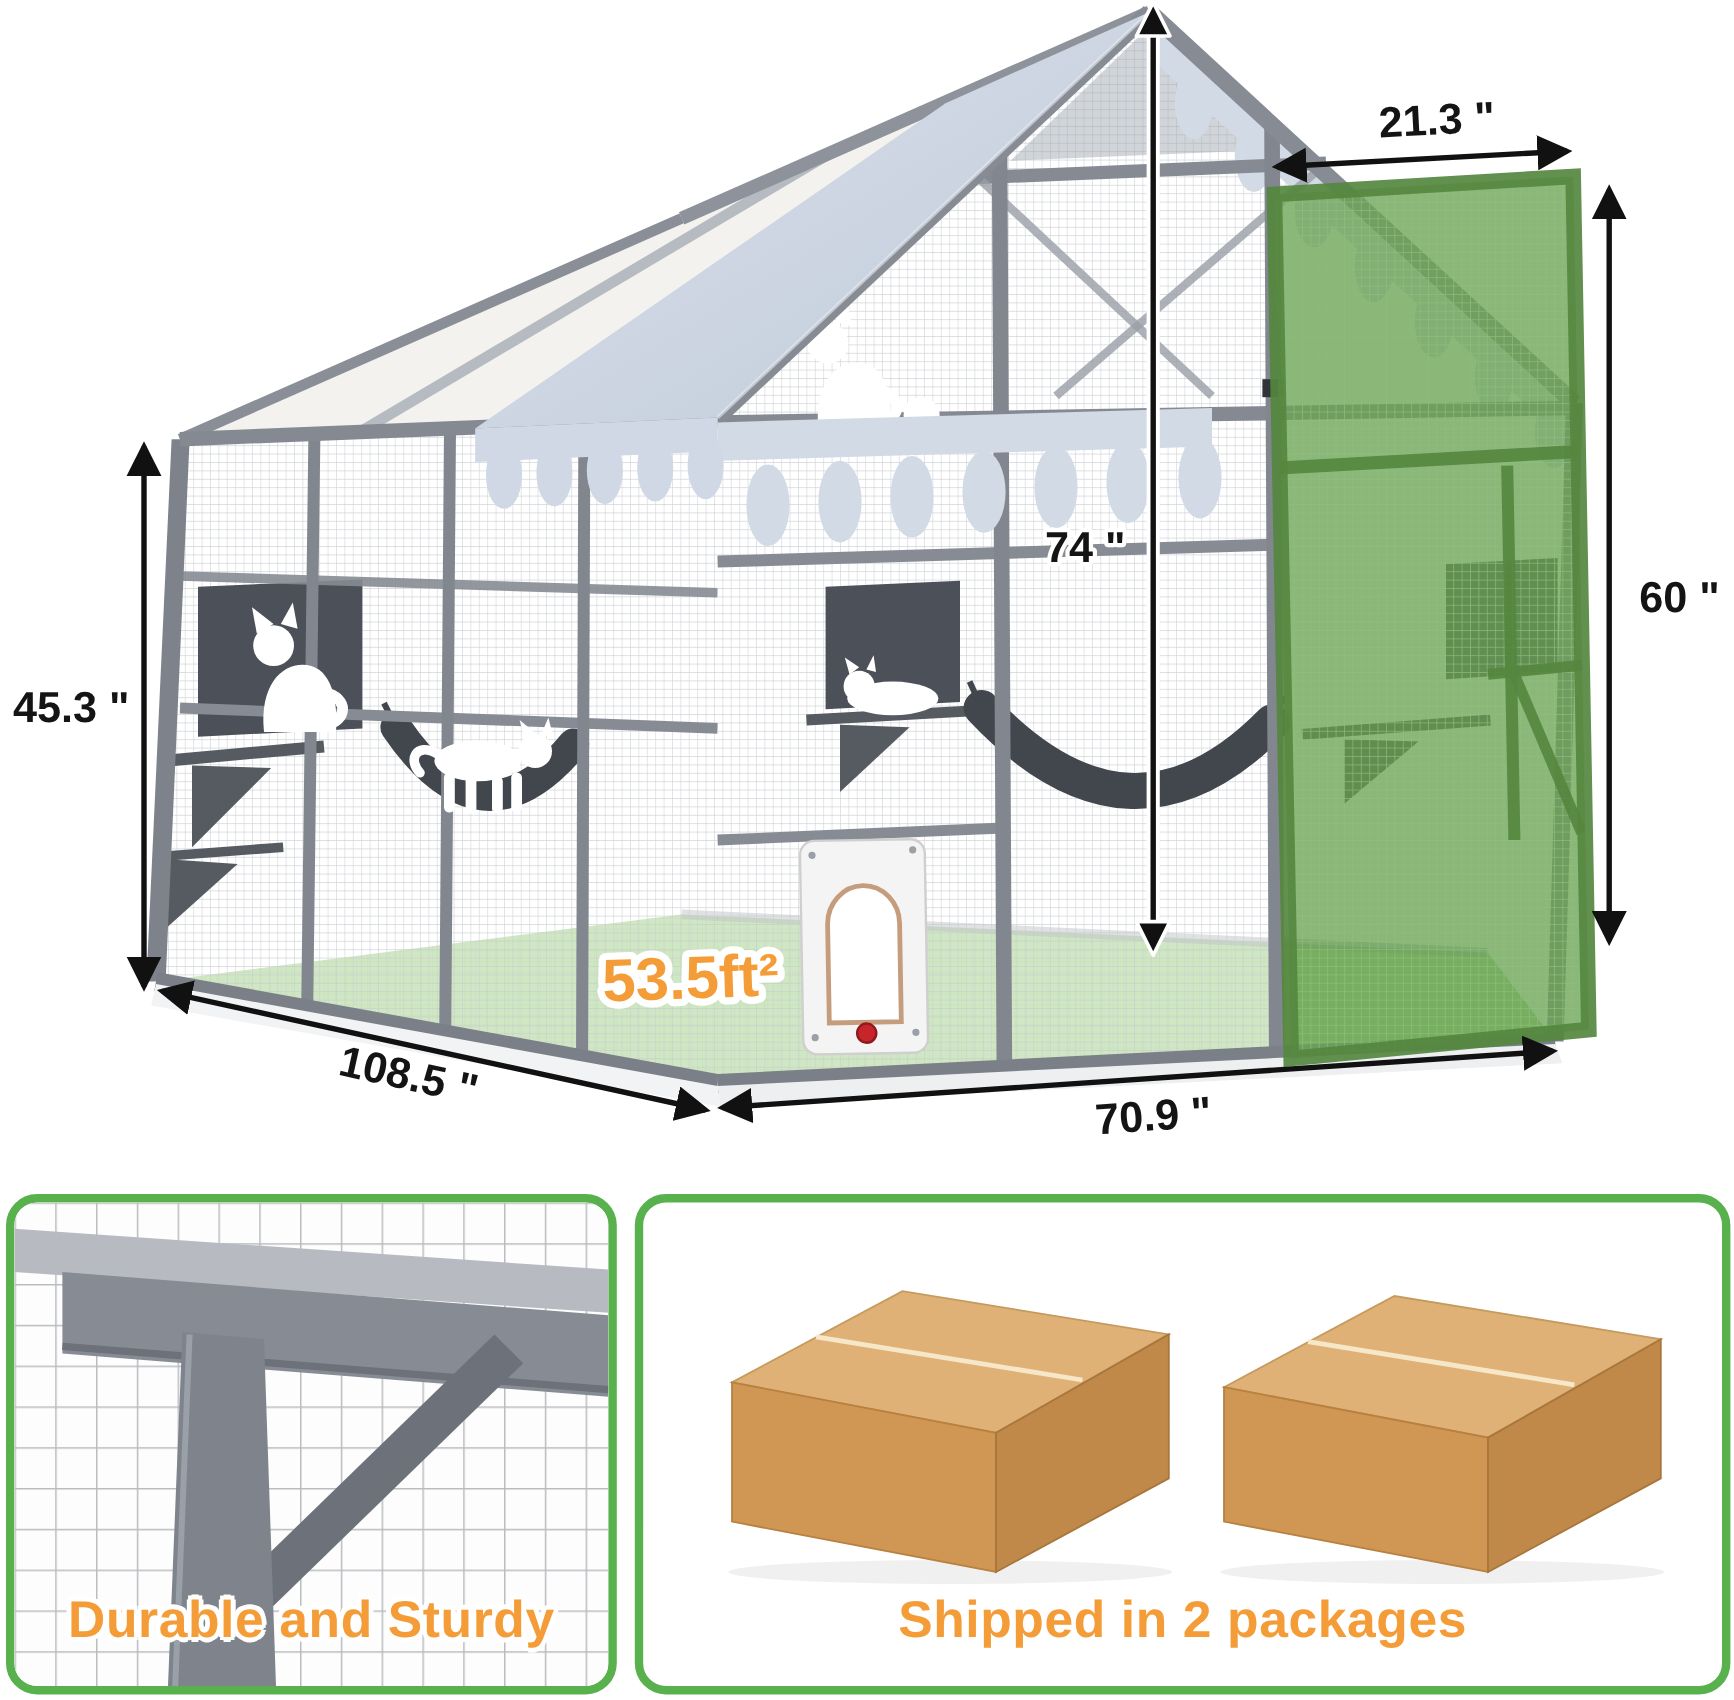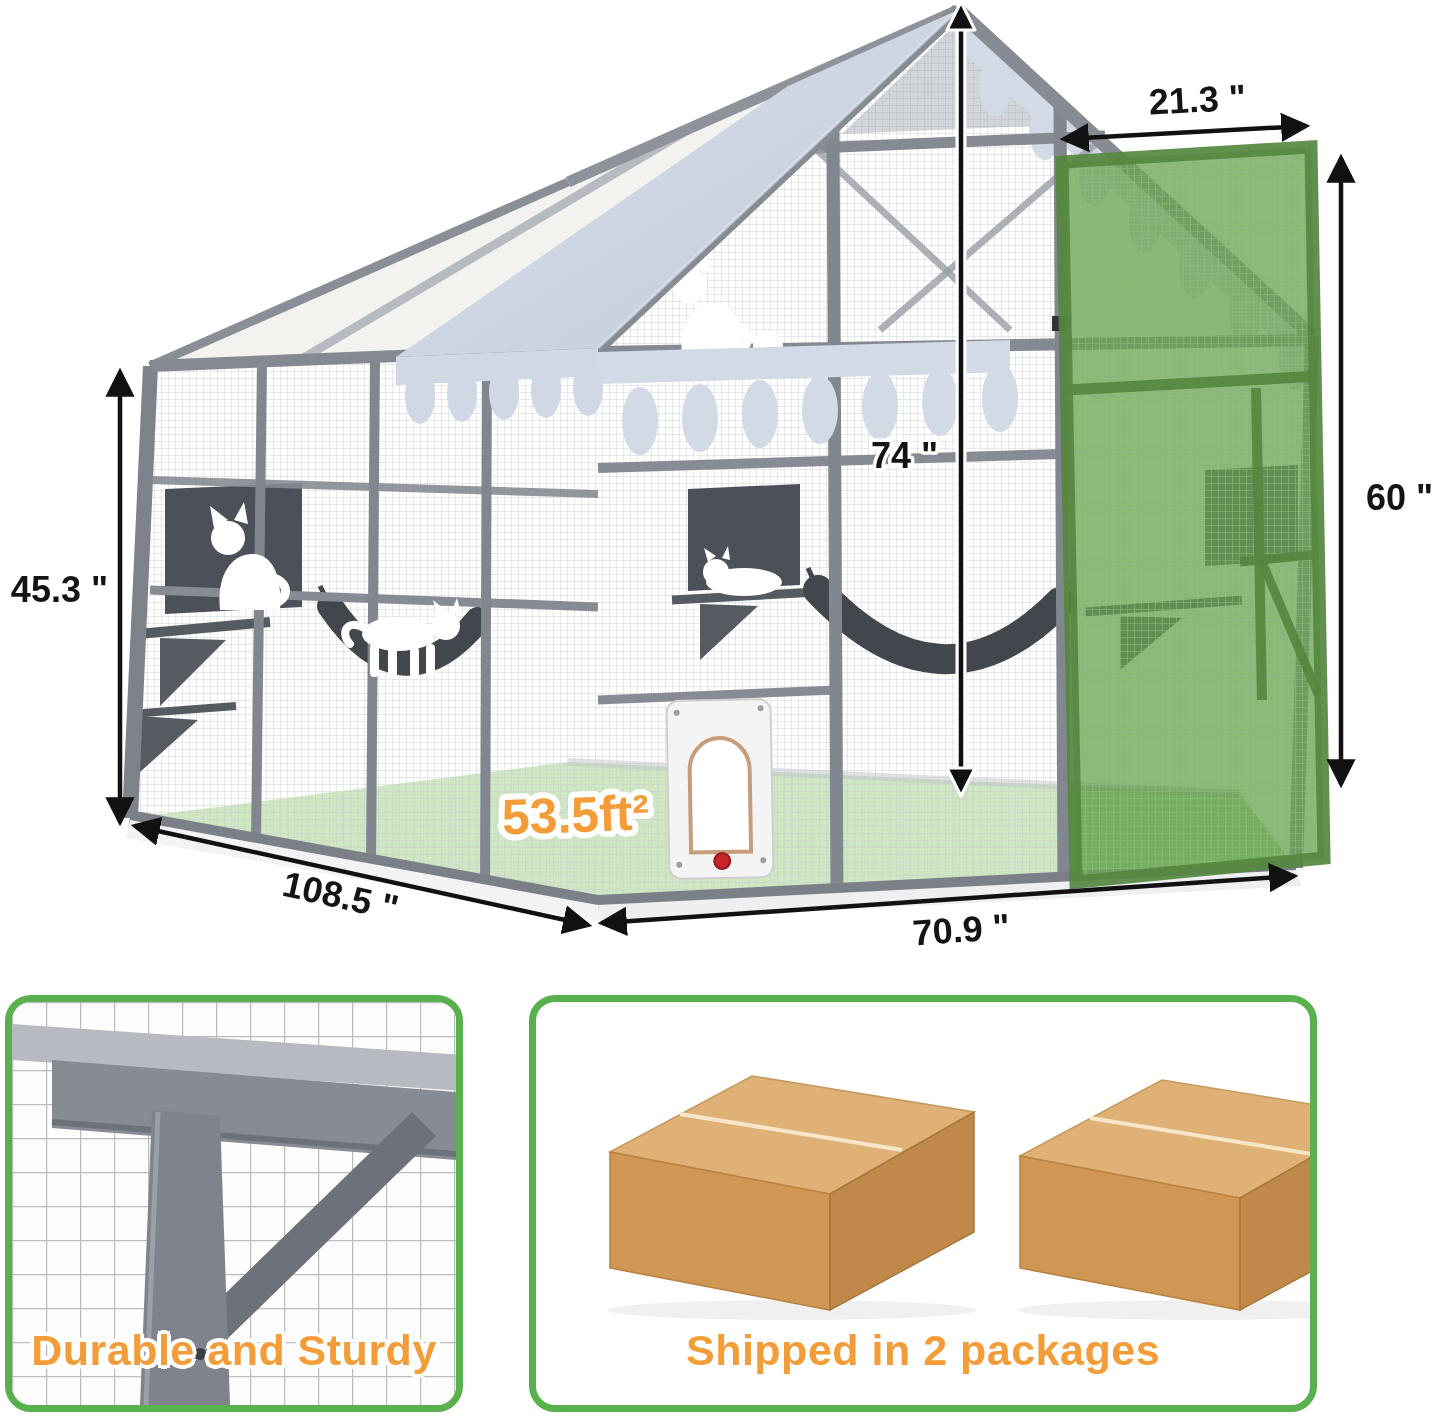--- a/index.html
+++ b/index.html
@@ -1,22 +1,22 @@
 <!DOCTYPE html>
 <html><head>
 <meta charset="utf-8">
 <style>
   html,body{margin:0;padding:0;background:#fff;}
   .page{position:relative;width:1445px;height:1417px;background:#fff;overflow:hidden;
         font-family:"Liberation Sans",sans-serif;}
   .hero{position:absolute;left:0;top:0;width:1445px;height:990px;}
   .panel{position:absolute;top:995px;height:417px;border:7px solid #58b14d;border-radius:26px;
          background:#fff;box-sizing:border-box;overflow:hidden;}
-  .panel-left{left:5px;width:458px;padding-left:20px;}
-  .panel-right{left:529px;width:788px;}
+  .panel-left{left:5px;width:509px;padding-left:20px;}
+  .panel-right{left:529px;width:913px;}
   .panel svg{position:absolute;left:0;top:0;}
   .caption{position:absolute;left:0;right:0;bottom:30px;text-align:center;
            color:#f49d38;font-weight:bold;font-size:43px;letter-spacing:.5px;
            text-shadow:-3px -3px 0 #fff,3px -3px 0 #fff,-3px 3px 0 #fff,3px 3px 0 #fff,
                        0 -4px 0 #fff,0 4px 0 #fff,-4px 0 0 #fff,4px 0 0 #fff;}
   .dim{font:bold 36px "Liberation Sans",sans-serif;fill:#141414;stroke:#fff;stroke-width:7px;
        paint-order:stroke;stroke-linejoin:round;}
   .area{font:bold 50px "Liberation Sans",sans-serif;fill:#f49d38;stroke:#fff;stroke-width:12px;
         paint-order:stroke;stroke-linejoin:round;}
 </style>

